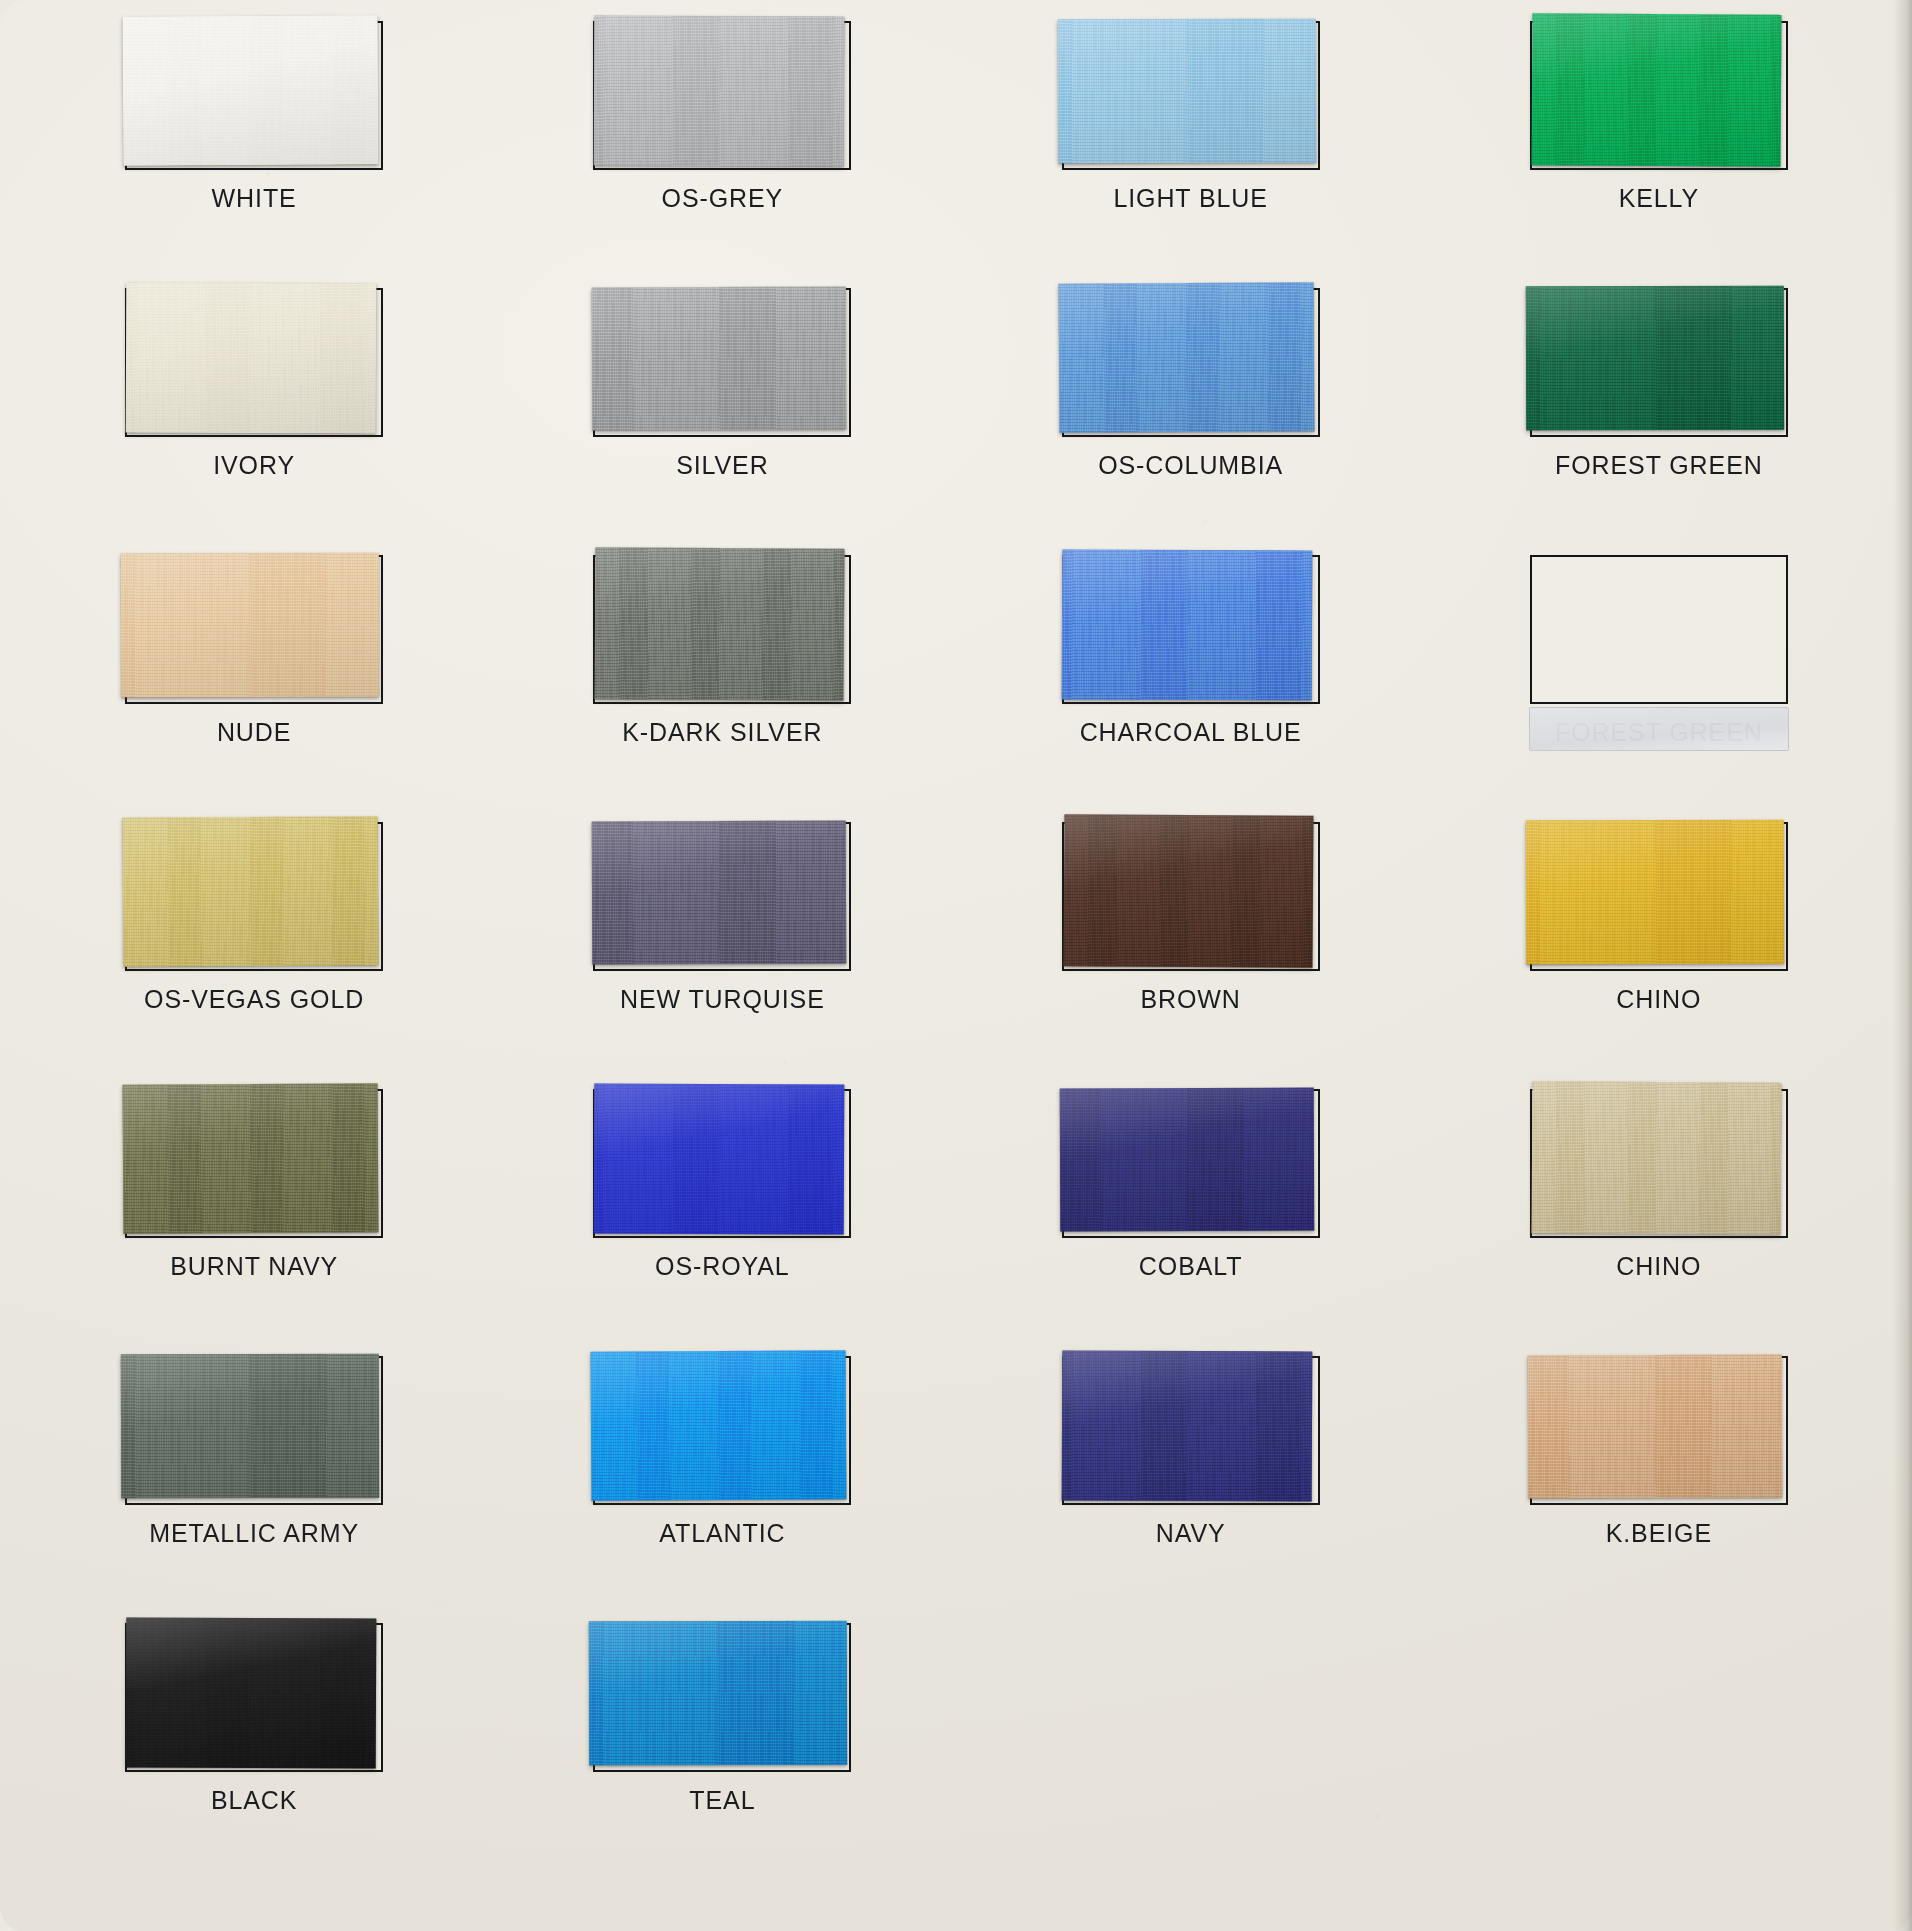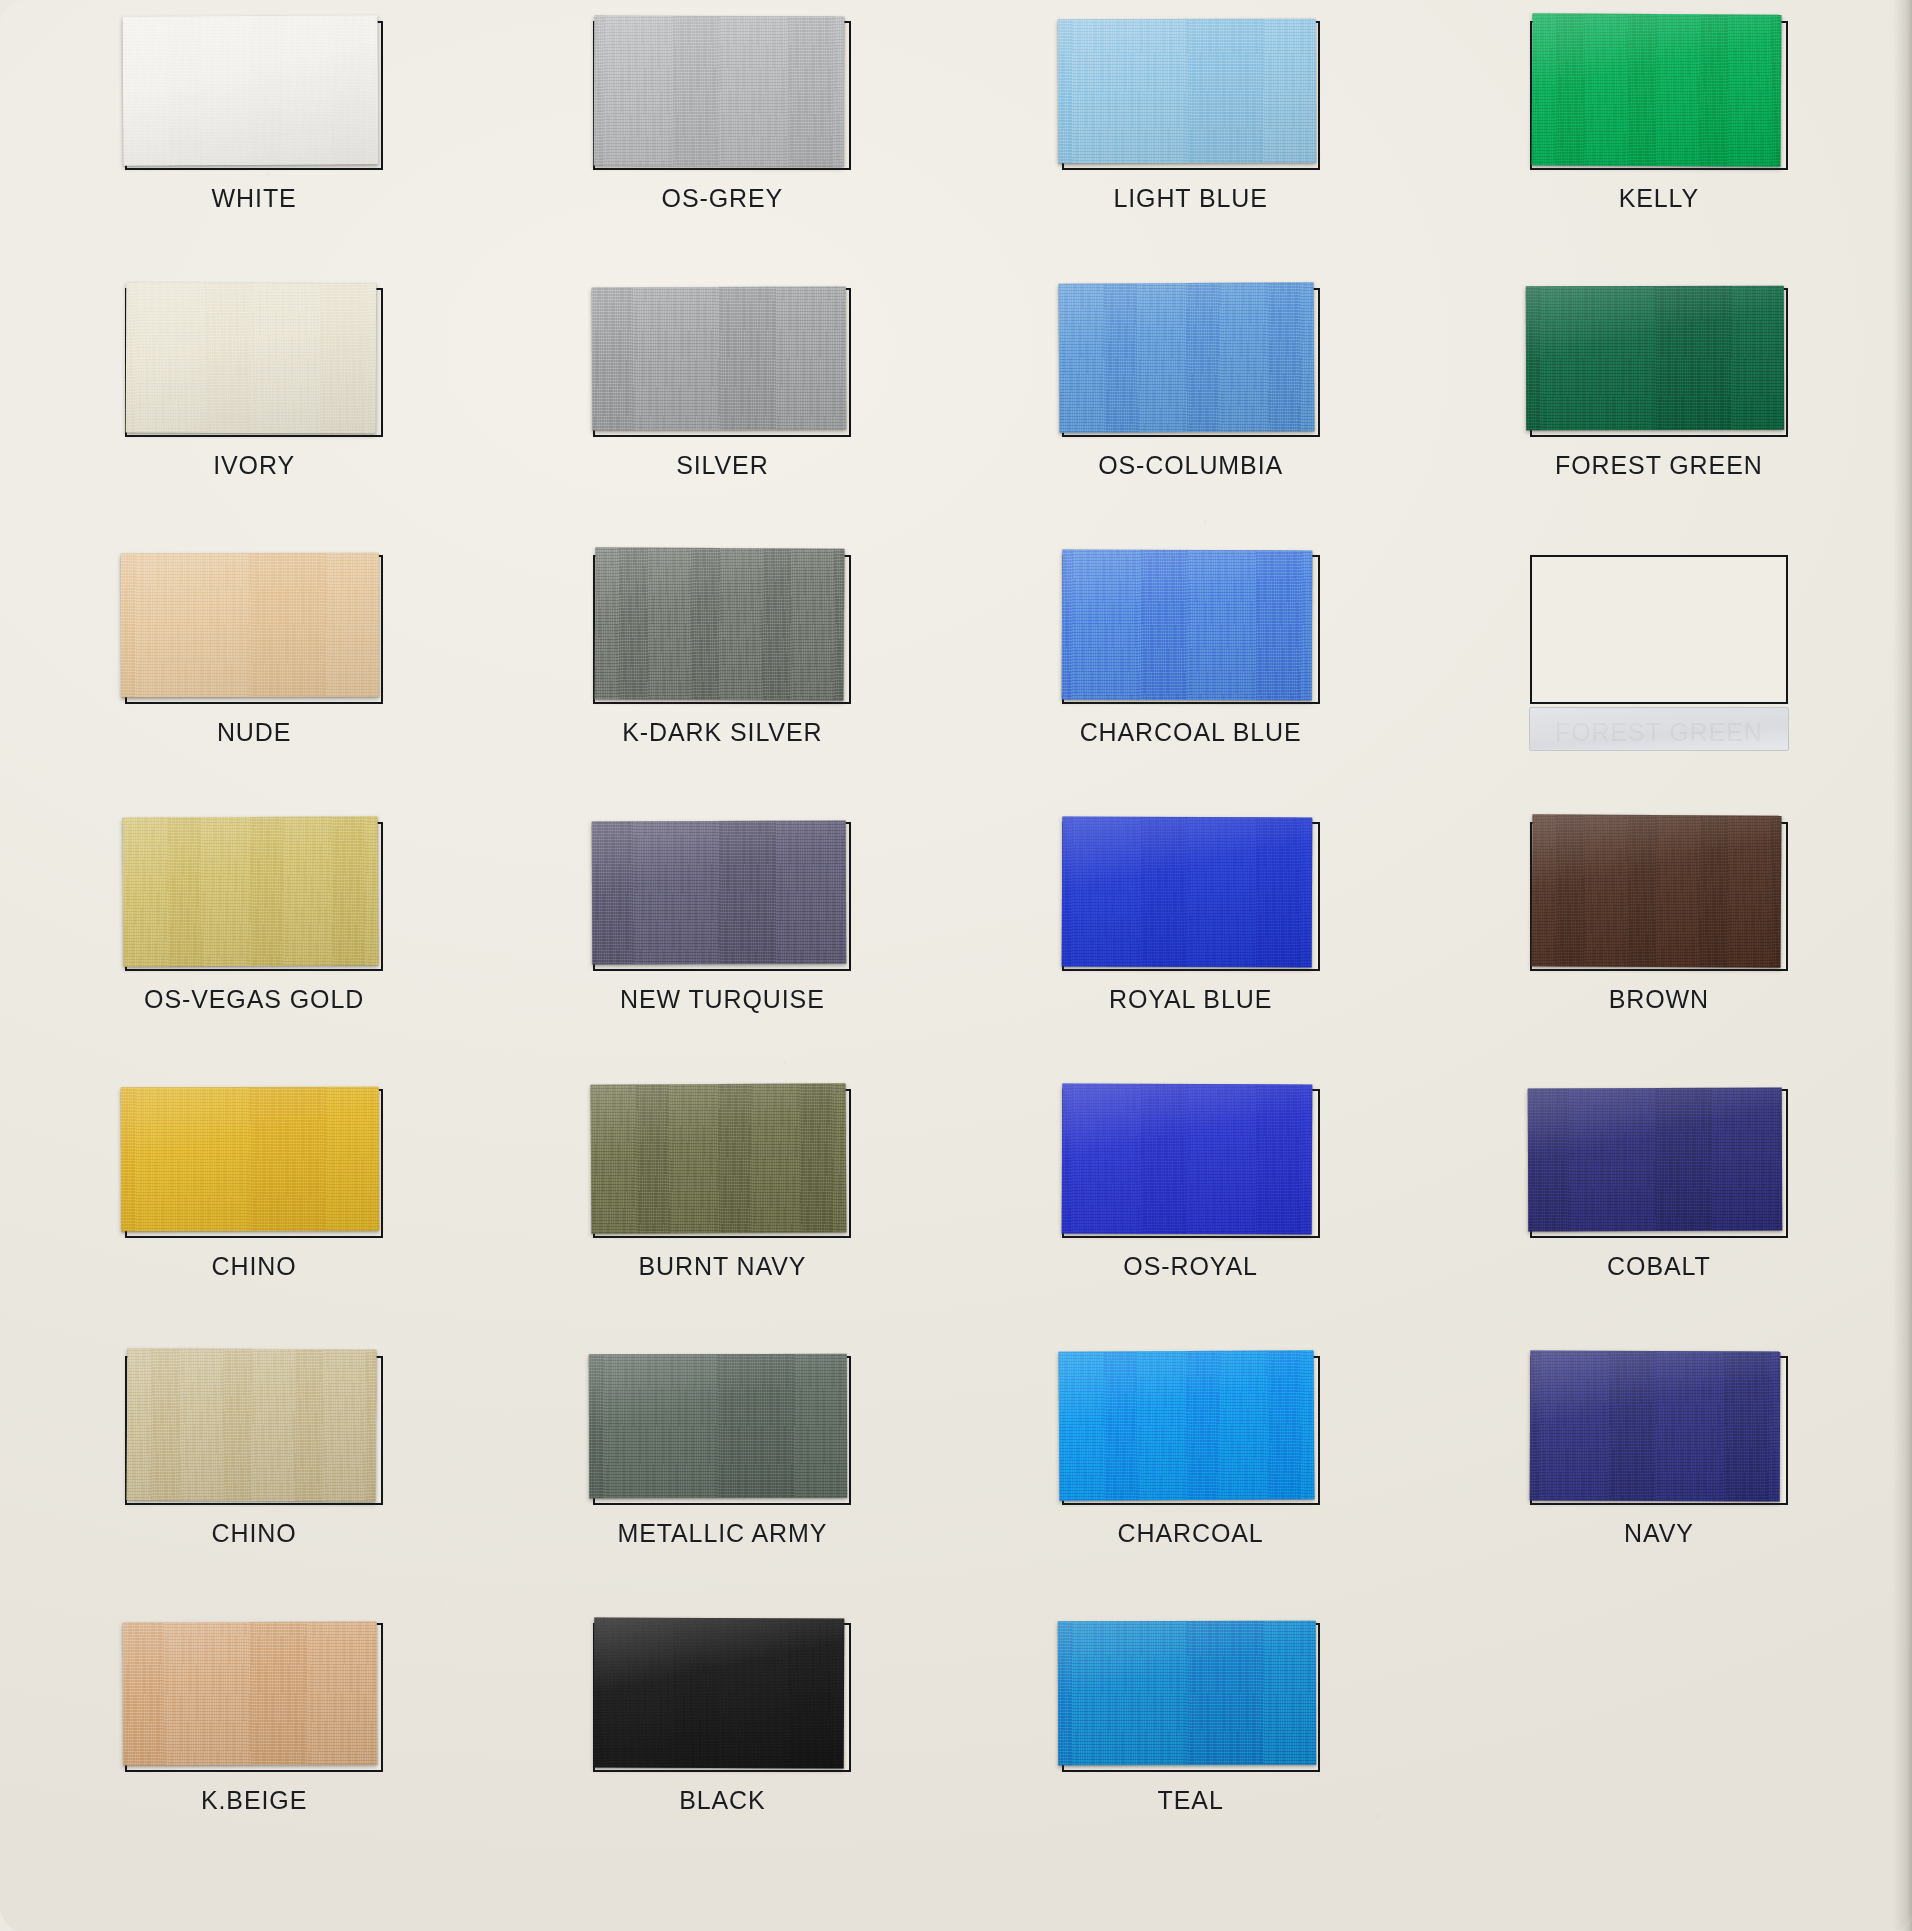--- a/index.html
+++ b/index.html
@@ -222,26 +222,20 @@
         <div class="label">OS-VEGAS GOLD</div>
       </div>
       <div class="cell">
         <div class="chip-frame">
           <div class="chip cut-e" style="background: rgb(93, 90, 114);"></div>
         </div>
         <div class="label">NEW TURQUISE</div>
       </div>
       <div class="cell">
         <div class="chip-frame">
-          <div class="chip cut-b" style="background: rgb(31, 53, 204);"></div>
-        </div>
-        <div class="label">ROYAL BLUE</div>
-      </div>
-      <div class="cell">
-        <div class="chip-frame">
           <div class="chip cut-d" style="background: rgb(74, 46, 34);"></div>
         </div>
         <div class="label">BROWN</div>
       </div>
       <div class="cell">
         <div class="chip-frame">
           <div class="chip cut-c" style="background: rgb(221, 176, 40);"></div>
         </div>
         <div class="label">CHINO</div>
       </div>
@@ -272,21 +266,21 @@
       <div class="cell">
         <div class="chip-frame">
           <div class="chip cut-c" style="background: rgb(90, 101, 92);"></div>
         </div>
         <div class="label">METALLIC ARMY</div>
       </div>
       <div class="cell">
         <div class="chip-frame">
           <div class="chip cut-a" style="background: rgb(13, 142, 232);"></div>
         </div>
-        <div class="label">CHARCOAL</div>
+        <div class="label">ATLANTIC</div>
       </div>
       <div class="cell">
         <div class="chip-frame">
           <div class="chip cut-b" style="background: rgb(45, 46, 116);"></div>
         </div>
         <div class="label">NAVY</div>
       </div>
       <div class="cell">
         <div class="chip-frame">
           <div class="chip cut-e" style="background: rgb(211, 168, 126);"></div>

